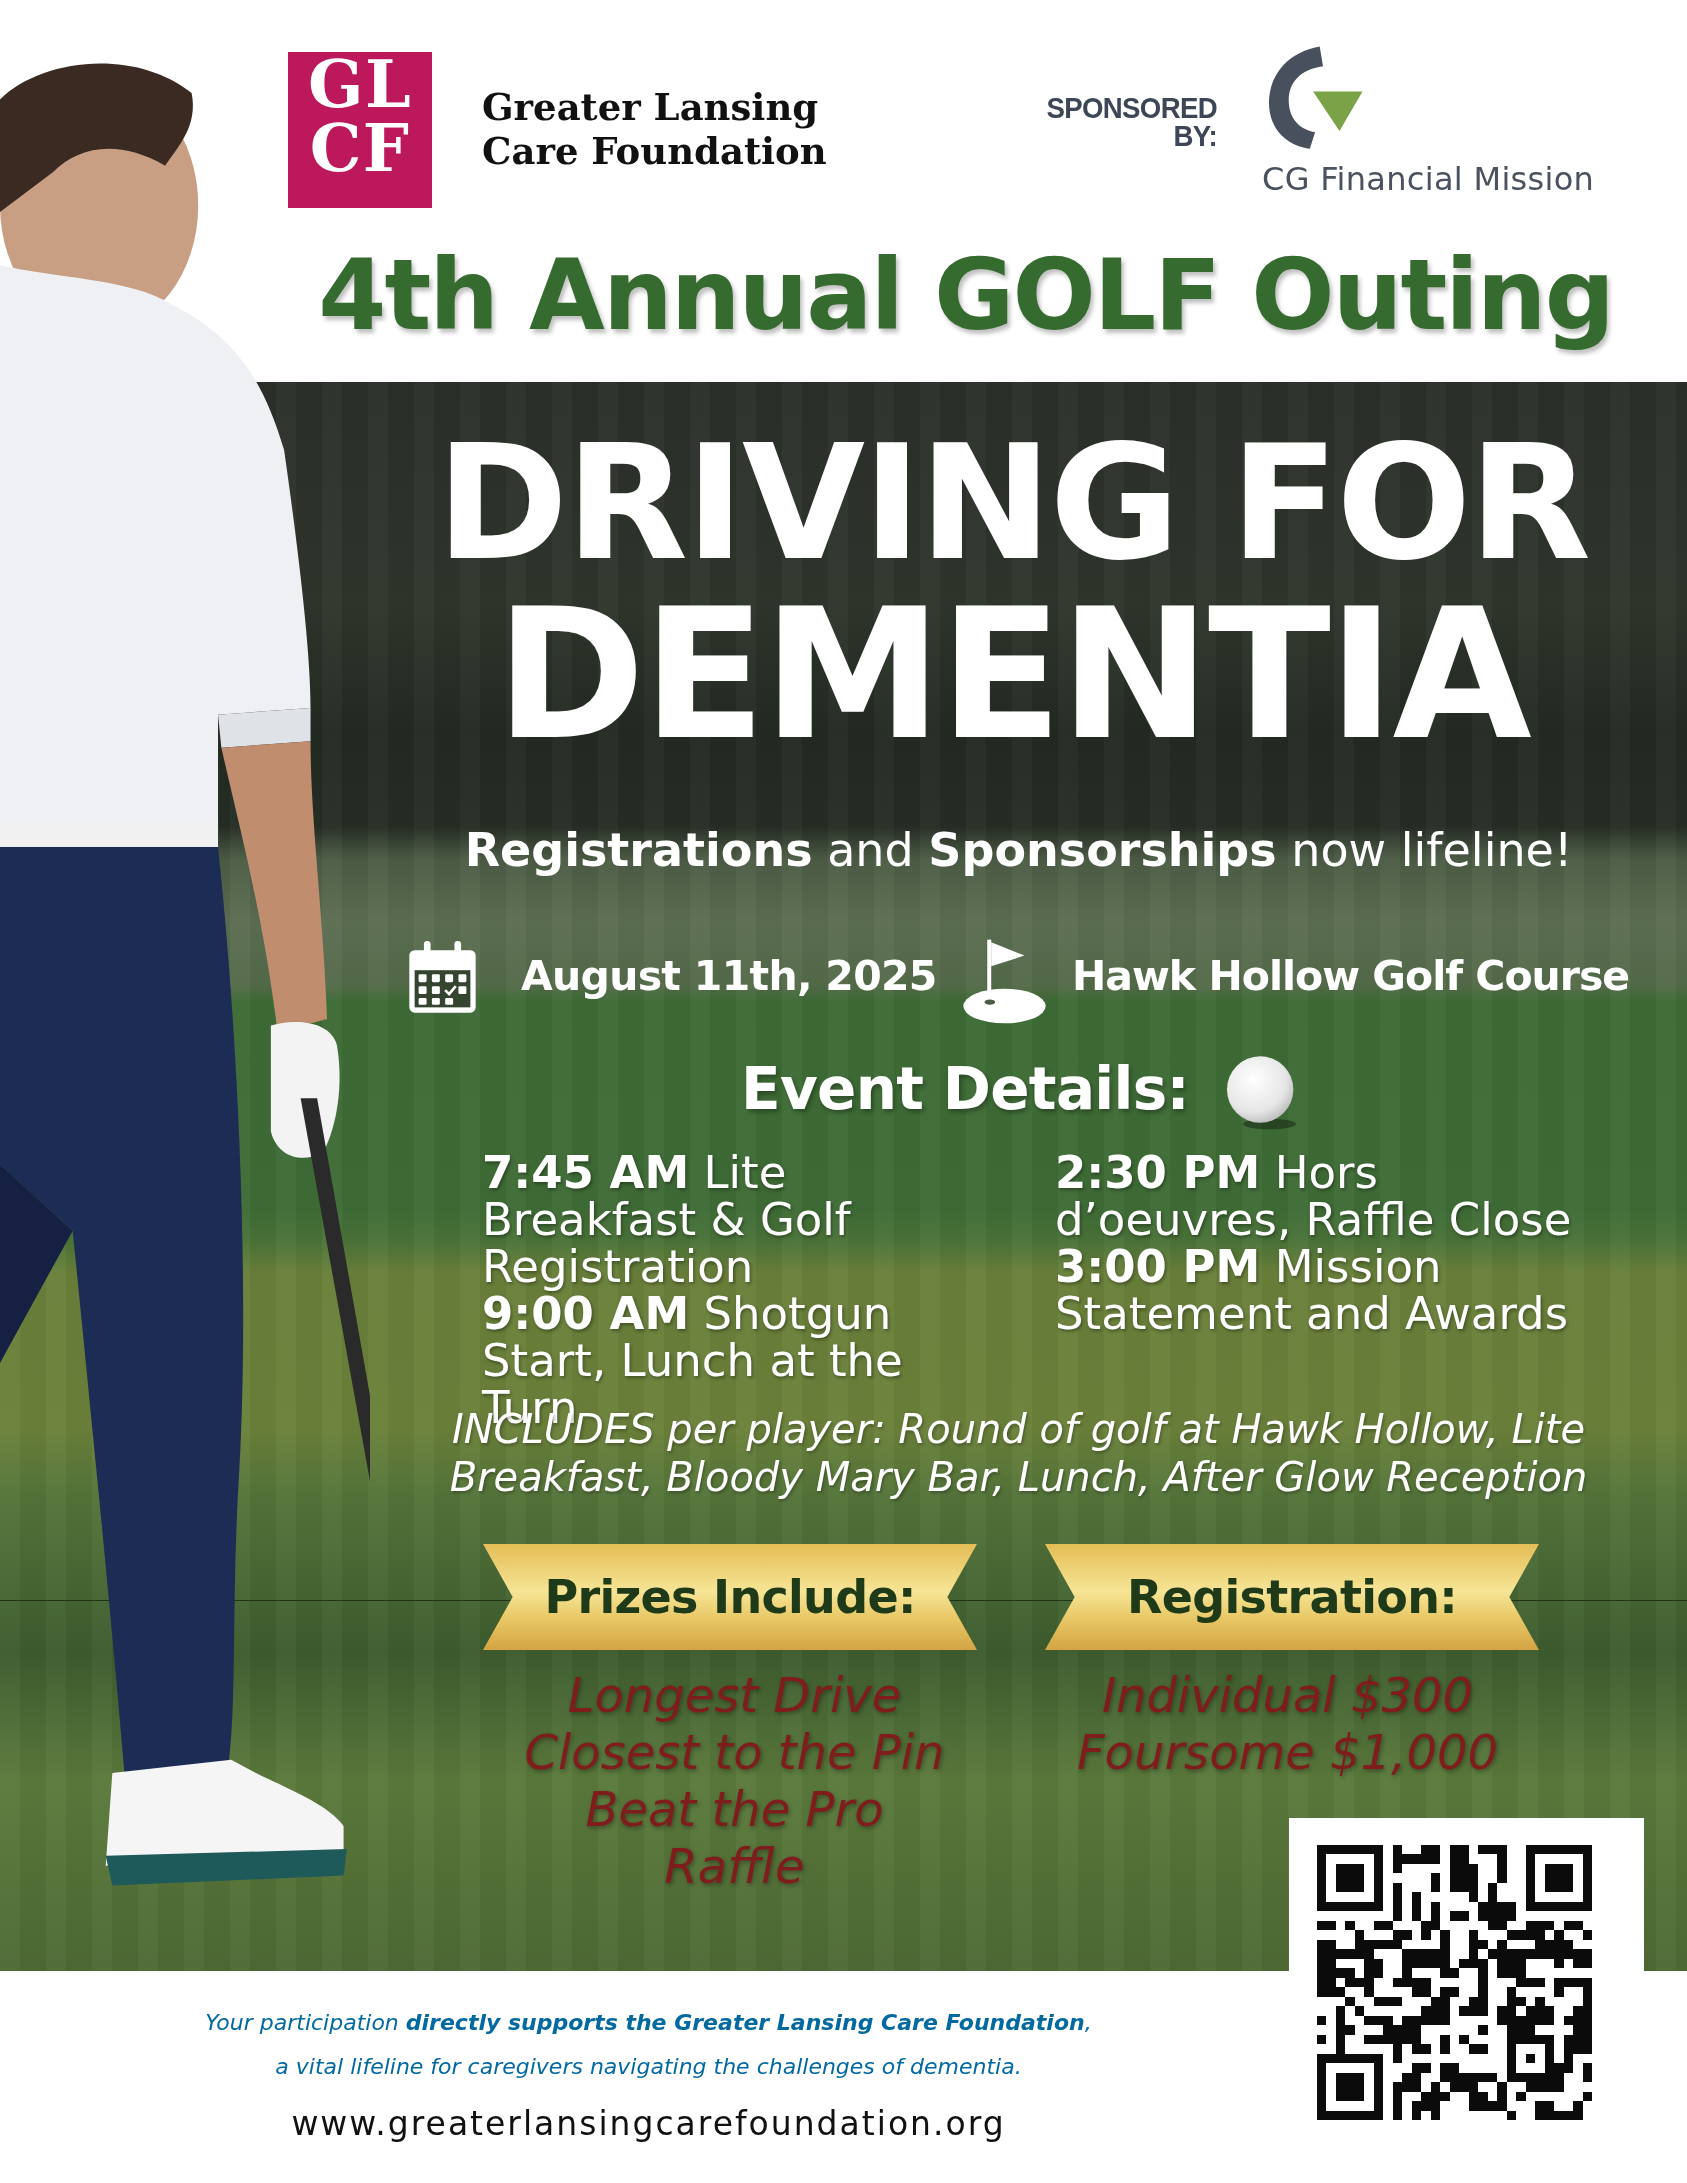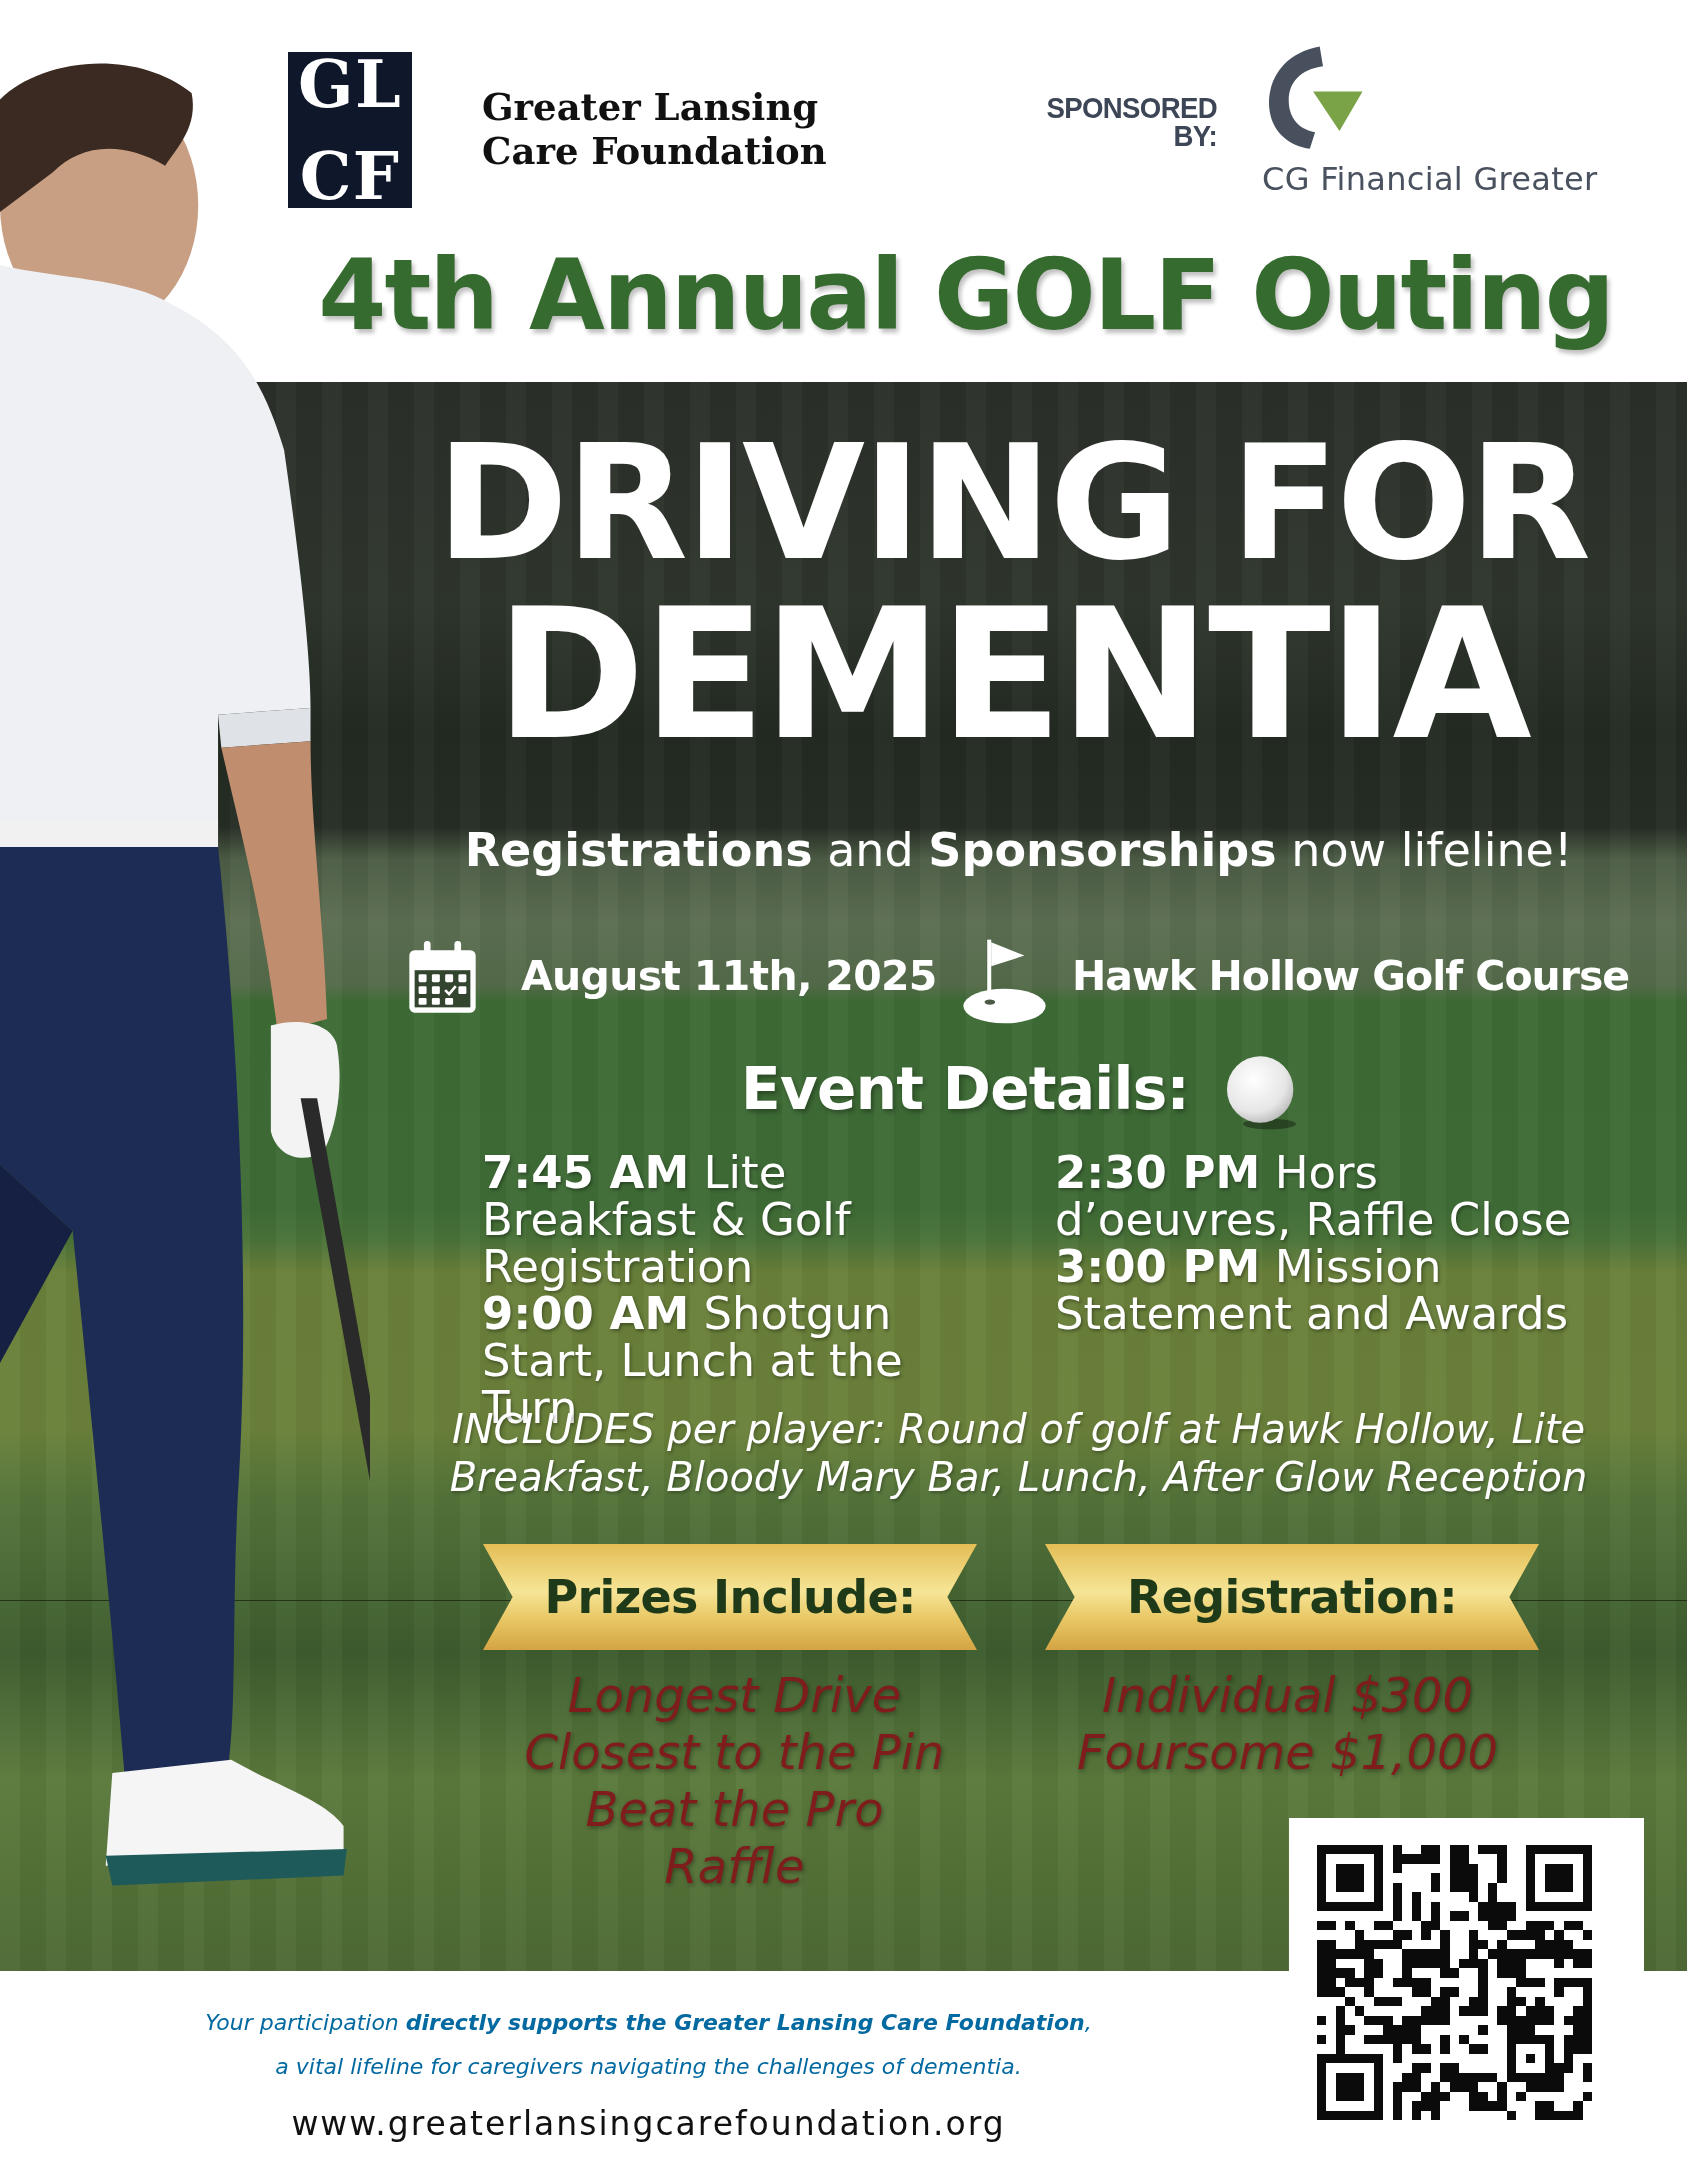--- a/index.html
+++ b/index.html
@@ -1,20 +1,20 @@
 <!DOCTYPE html>
 <html style="font-size:10.6px"><head>
 <meta charset="utf-8">
 <style>
   * { box-sizing: border-box; margin: 0; padding: 0; }
   html, body { width: 1687px; height: 2183px; background: #ffffff; overflow: hidden; }
   body { position: relative; font-family: "DejaVu Sans", sans-serif; }
 
   
-  .glcf-logo { position: absolute; left: 288px; top: 52px; width: 124px; height: 156px; background: #0f172a; display: flex; flex-direction: column; justify-content: space-between; align-items: center; }
+  .glcf-logo { position: absolute; left: 288px; top: 52px; width: 144px; height: 156px; background: #be185d; display: flex; flex-direction: column; justify-content: flex-start; align-items: center; }
   .glcf-logo span { font-family: "DejaVu Serif", serif; color: #fff; font-size: 65px; line-height: 64px; letter-spacing: 1.3px; font-weight: bold; }
   .glcf-name { position: absolute; left: 482px; top: 85px; font-family: "DejaVu Serif", serif; font-weight: bold; font-size: 37px; line-height: 44px; color: #111; }
   .sponsored { position: absolute; left: 991px; top: 94px; text-align: right; width: 226px; font-family: "Liberation Sans", sans-serif; font-weight: bold; font-size: 30px; line-height: 28px; color: #3d4656; transform: scaleX(0.92); transform-origin: right; letter-spacing: -0.7px; }
   .cg-mark { position: absolute; left: 1257px; top: 40px; width: 132px; height: 112px; }
   .cg-name { position: absolute; left: 1262px; top: 160px; font-family: "DejaVu Sans", sans-serif; font-size: 32px; color: #4a5260; letter-spacing: 0.3px; }
   .title-4th { position: absolute; left: 271px; top: 238px; width: 1389px; text-align: center; font-family: "DejaVu Sans", sans-serif; font-weight: bold; font-size: 98px; color: #366b2f; letter-spacing: -2px; text-shadow: 2.6px 4px 4px rgba(0,0,0,0.25); }
 
   
   .photo-bg { position: absolute; left: 0; top: 382px; width: 1687px; height: 1589px;
     background:
@@ -118,21 +118,21 @@
 
 <div class="sponsored">
   <div>SPONSORED</div>
   <div>BY:</div>
 </div>
 <svg class="cg-mark" viewBox="0 0 200 170">
   <path d="M95 10 C40 20 18 60 18 95 C18 135 45 160 80 165 L88 140 C60 135 48 115 48 92 C48 65 65 45 100 40 Z" fill="#48505e"></path>
   <path d="M100 40 L112 12" stroke="#48505e" stroke-width="0"></path>
   <path d="M85 78 L160 78 L125 138 Z" fill="#79a346"></path>
 </svg>
-<div class="cg-name">CG Financial Greater</div>
+<div class="cg-name">CG Financial Mission</div>
 
 <div class="title-4th">4th Annual GOLF Outing</div>
 
 <div class="main-title t1">DRIVING FOR</div>
 <div class="main-title t2">DEMENTIA</div>
 <div class="avail">
   <b>Registrations</b><span> and </span><b>Sponsorships</b><span> now lifeline!</span>
 </div>
 
 <div class="info-row">

